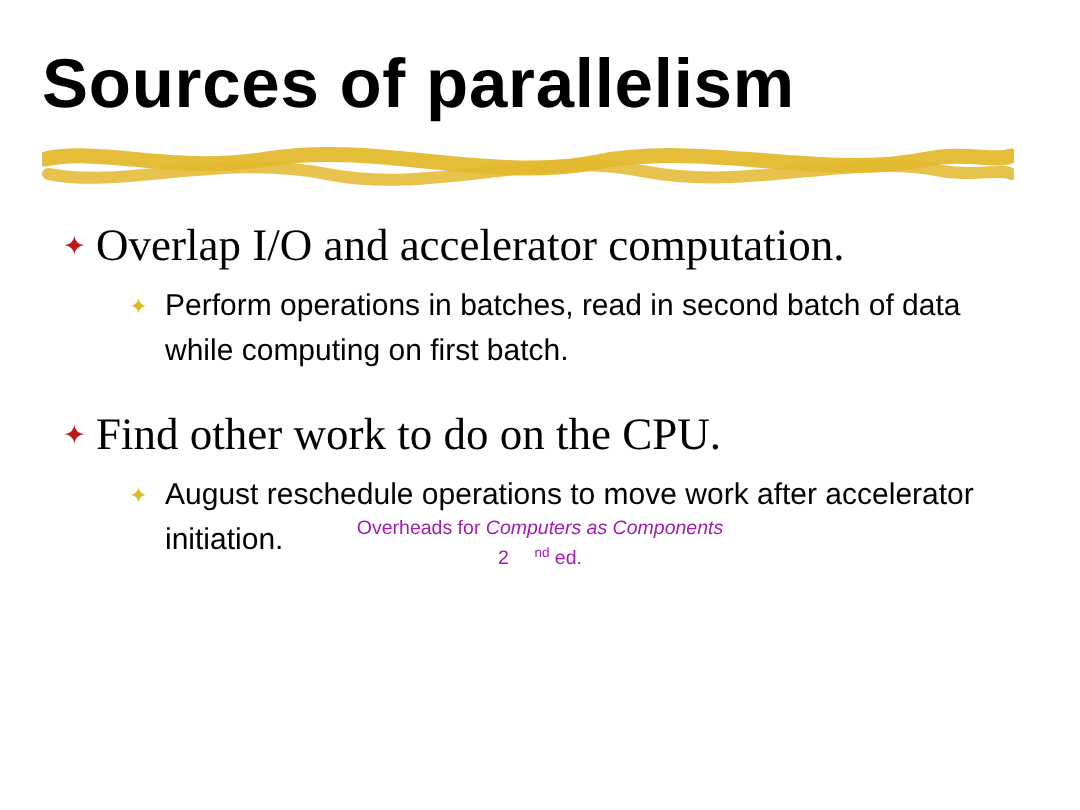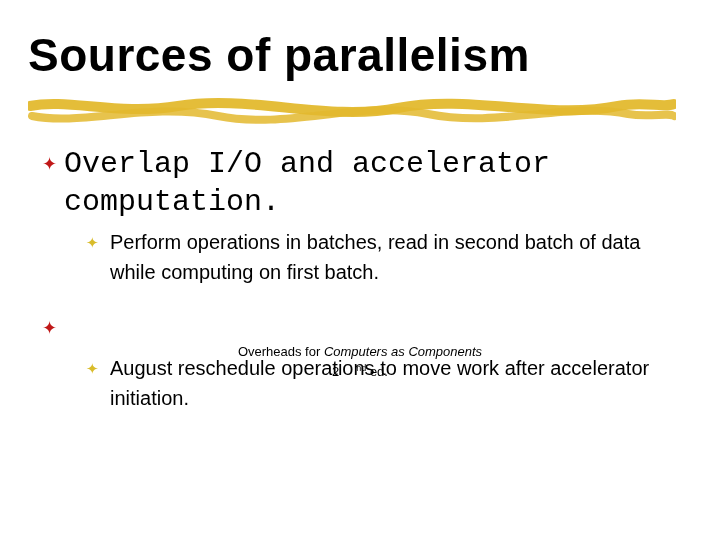--- a/index.html
+++ b/index.html
@@ -50,21 +50,21 @@
     flex: 0 0 auto;
     width: 22px;
     font-size: 18px;
     line-height: 38px;
     color: #c01818;
   }
   .l1 .text {
     font-size: 30px;
     line-height: 38px;
     color: #000;
-    font-family: Liberation Mono, monospace;
+    font-family: Liberation Serif, serif;
   }
   .l2 {
     display: flex;
     align-items: flex-start;
     margin: 6px 0 22px 44px;
   }
   .l2 .bullet {
     flex: 0 0 auto;
     width: 24px;
     font-size: 15px;
@@ -86,21 +86,21 @@
     color: #000;
   }
   .footer-center {
     position: absolute;
     left: 0;
     right: 0;
     bottom: 24px;
     text-align: center;
     font-family: Arial, sans-serif;
     font-size: 13px;
-    color: #000000;
+    color: #a21caf;
     line-height: 16px;
   }
   .footer-center .ital { font-style: italic; }
   .footer-center sup { font-size: 9px; margin-left: 17px; }
 </style>
 </head>
 <body>
 
 <div class="slide">
 
@@ -120,20 +120,21 @@
       <span class="text">Overlap I/O and accelerator computation.</span>
     </div>
 
     <div class="l2">
       <span class="bullet">✦</span>
       <span class="text">Perform operations in batches, read in second batch of data while computing on first batch.</span>
     </div>
 
     <div class="l1">
       <span class="bullet">✦</span>
+      <span class="text">Find other work to do on the CPU.</span>
     </div>
 
     <div class="l2">
       <span class="bullet">✦</span>
       <span class="text">August reschedule operations to move work after accelerator initiation.</span>
     </div>
 
   </div>
 
 

